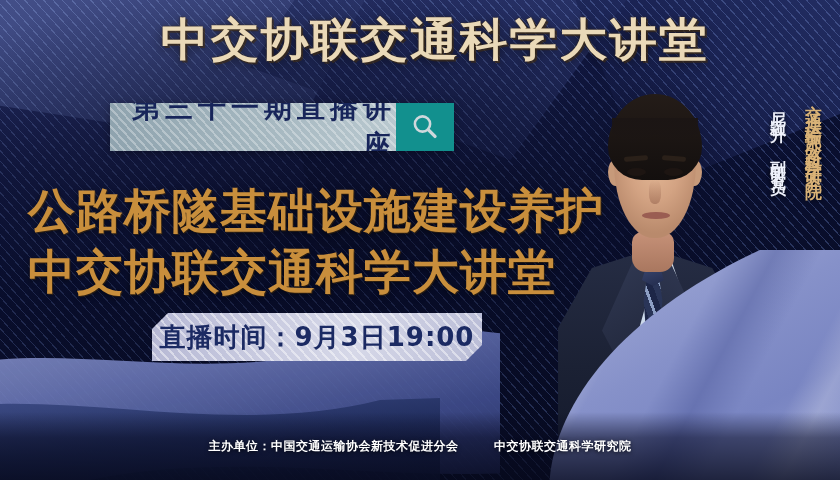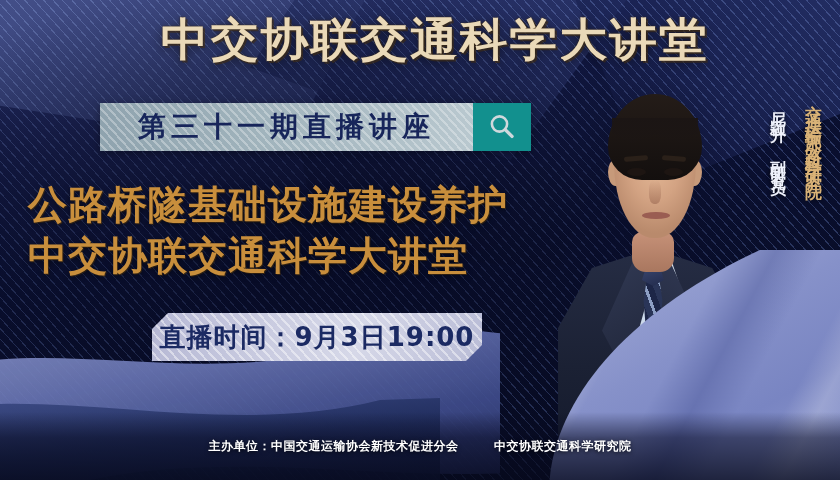--- a/index.html
+++ b/index.html
@@ -199,23 +199,24 @@
     text-shadow:
       0 0 2px rgba(60,40,10,.9),
       2px 2px 0 rgba(70,48,16,.55),
       0 3px 10px rgba(0,0,0,.55);
     transform:scaleX(1.06);
     white-space:nowrap;
   }
 
   
   .episode-bar{
-    position:absolute;left:100px;top:103px;width:431px;height:48px;
+    position:absolute;left:110px;top:103px;width:344px;height:48px;
     display:flex;align-items:stretch;
     box-shadow:0 2px 8px rgba(0,0,0,.35);
+    text-align:right;
   }
   .episode-bar-bg{
     position:relative;flex:1;
     background:linear-gradient(90deg,#8fa3ae 0%,#9fb2bb 40%,#b9c8cf 100%);
     display:flex;align-items:center;justify-content:center;
     overflow:hidden;
   }
   .episode-bar-bg::after{
     content:"";position:absolute;inset:0;
     background-image:repeating-linear-gradient(48deg,
@@ -232,21 +233,21 @@
   .search-box{
     width:58px;
     background:#12908e;
     display:flex;align-items:center;justify-content:center;
   }
   .search-box svg{display:block;}
 
   
   .subject{
     position:absolute;left:28px;top:180px;width:560px;
-    font-size:39px;
+    font-size:47px;
     line-height:1.30;
     font-weight:700;
     letter-spacing:1px;
     color:#c88e3c;
     font-family:"DejaVu Sans","Liberation Sans",sans-serif;
     text-shadow:0 2px 6px rgba(0,0,0,.55), 1px 1px 0 rgba(90,58,14,.6);
     white-space:nowrap;
   }
   .subject .l2{display:block;}
 

